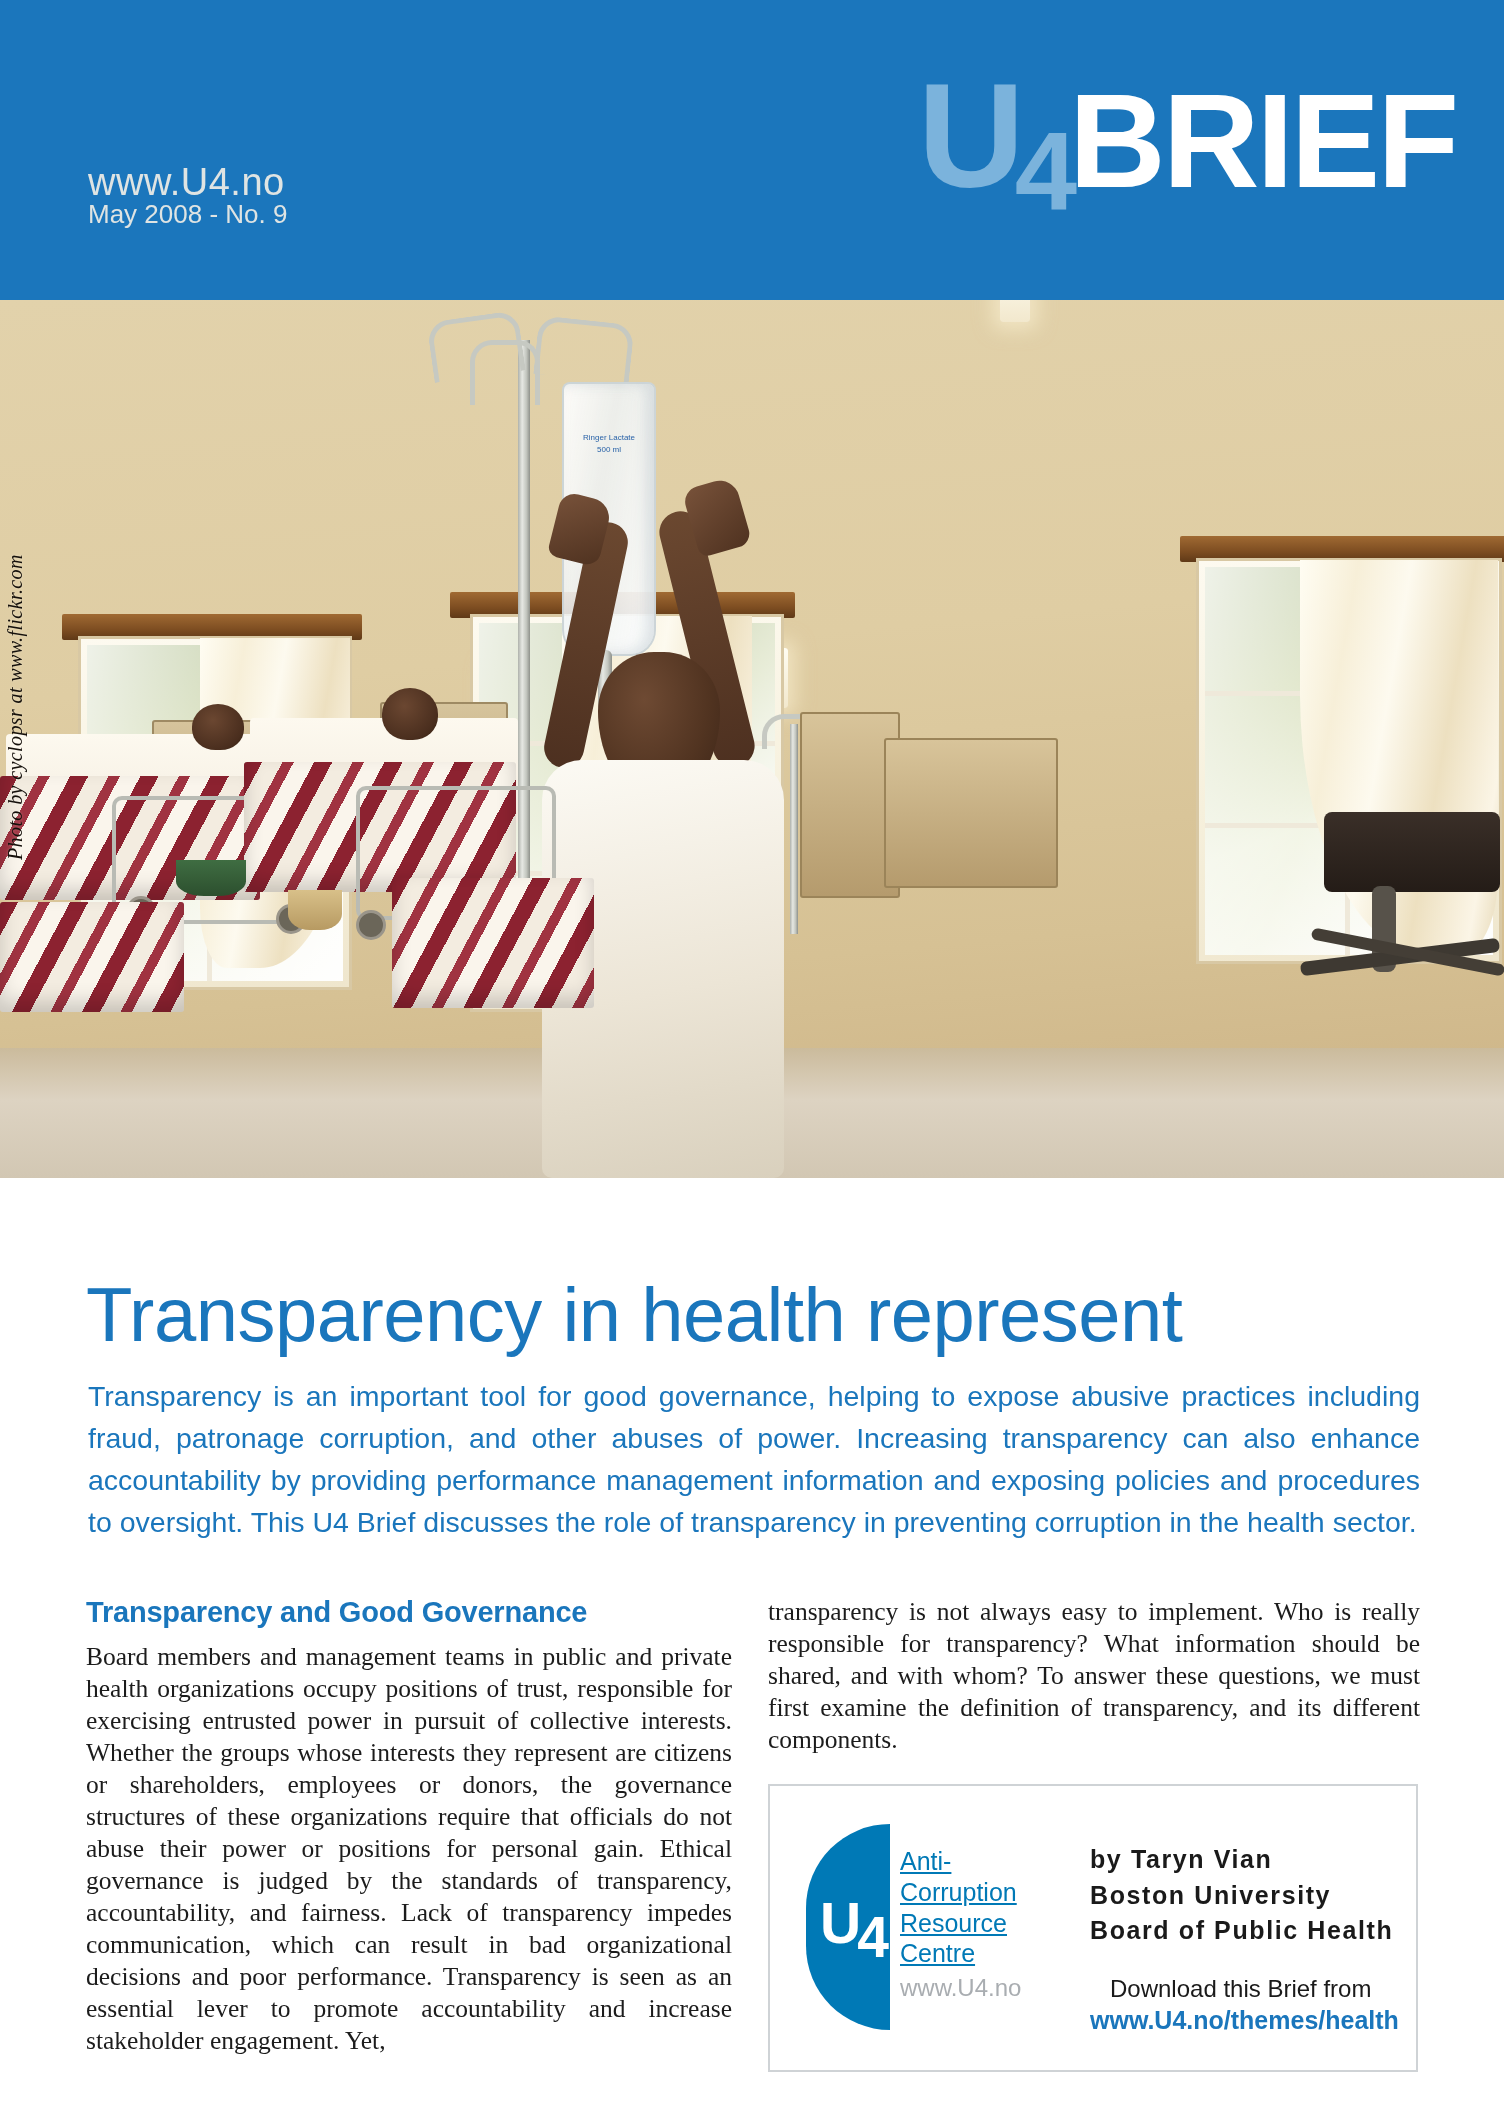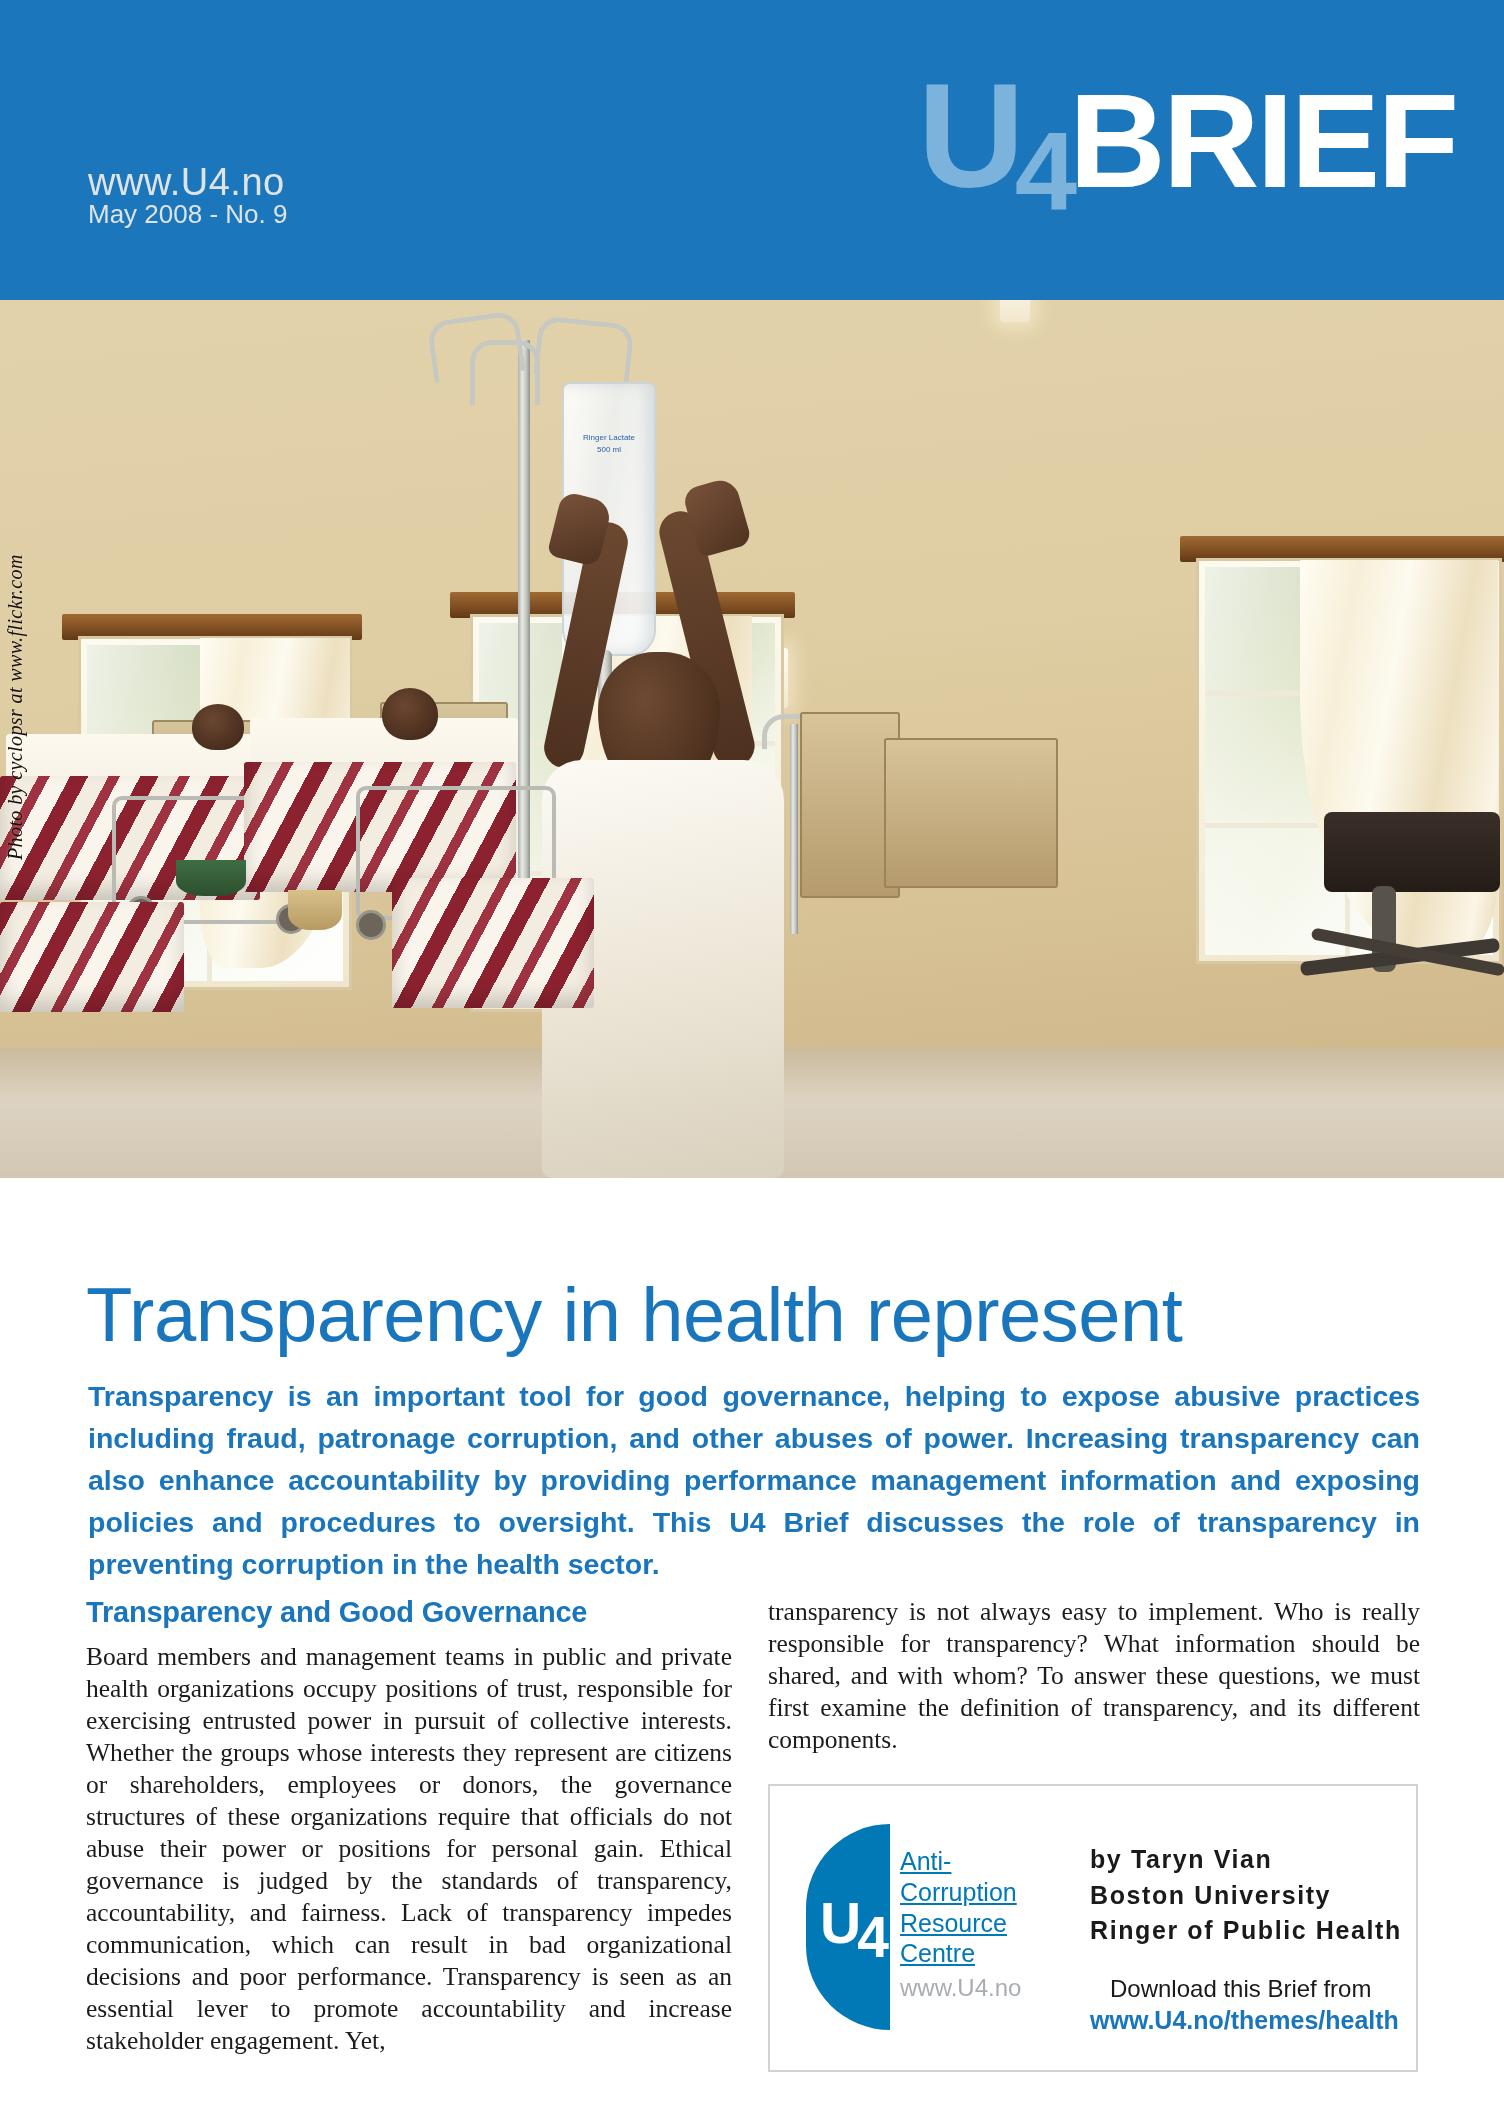--- a/index.html
+++ b/index.html
@@ -286,21 +286,21 @@
     white-space: nowrap;
   }
   .intro {
     position: absolute;
     left: 88px; top: 168px;
     width: 1332px;
     font-size: 28.5px;
     line-height: 1.48;
     color: #1a76bc;
     text-align: justify;
-    font-weight: 700;
+    font-weight: 400;
   }
 
   .col-left {
     position: absolute;
     left: 86px; top: 418px;
     width: 646px;
   }
   .col-right {
     position: absolute;
     left: 768px; top: 418px;
@@ -562,21 +562,21 @@
           <div class="u4-word">Corruption</div>
           <div class="u4-word">Resource</div>
           <div class="u4-word">Centre</div>
           <div class="u4-site">www.U4.no</div>
         </div>
       </div>
 
       <div class="info-author">
         <div class="author-line">by Taryn Vian</div>
         <div class="author-line">Boston University</div>
-        <div class="author-line">Ringer of Public Health</div>
+        <div class="author-line">Board of Public Health</div>
         <div class="dl-label">Download this Brief from</div>
         <div class="dl-link">www.U4.no/themes/health</div>
       </div>
 
     </div>
   </div>
 
 </div>
 
 </body></html>

